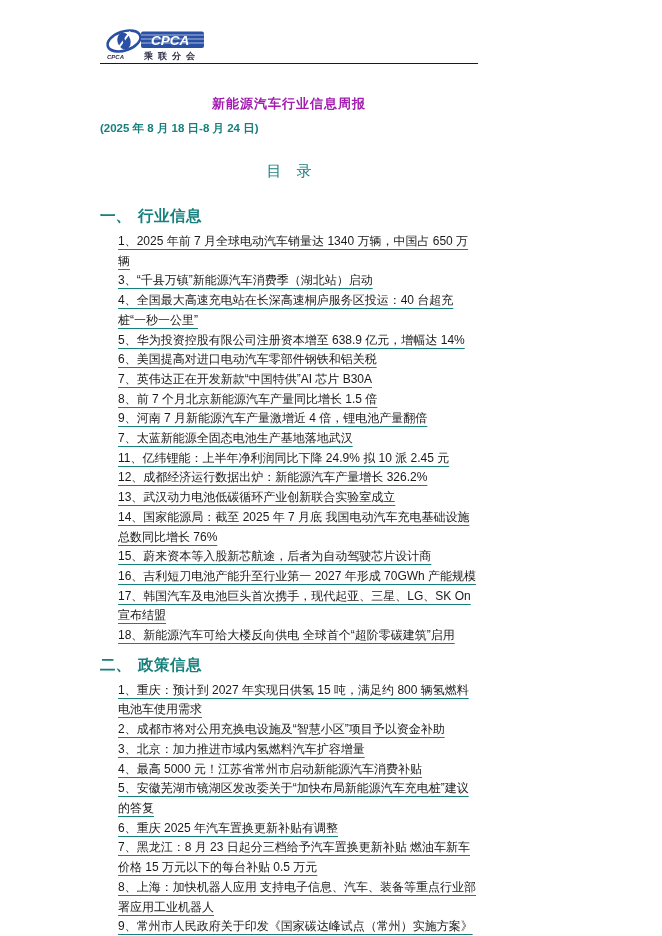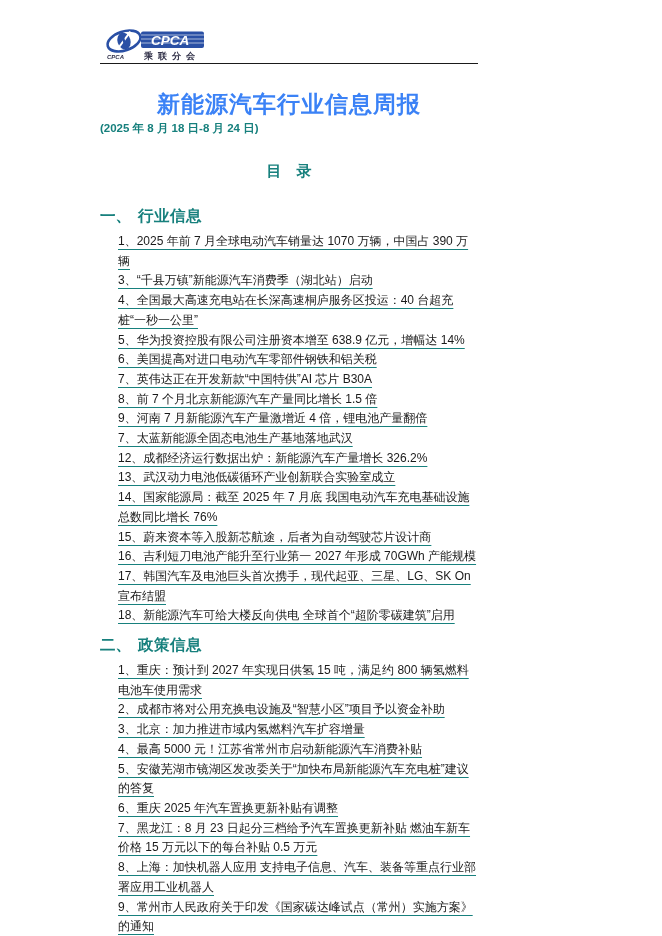--- a/index.html
+++ b/index.html
@@ -18,40 +18,40 @@
   .logo-wrap { margin: 28px 0 0 4px; width: 100px; height: 33px; }
   .header-rule {
     margin-top: 2px;
     border-bottom: 1.6px solid #1a1a1a;
     width: 100%;
   }
   
   .doc-title {
     margin: 26px 0 0 0;
     text-align: center;
-    font-size: 23px;
+    font-size: 13px;
     line-height: 28px;
     font-weight: 700;
-    color: #3b82f6;
+    color: #a21caf;
     letter-spacing: 1px;
   }
   .doc-subtitle {
     margin-top: 2px;
     text-align: left;
     font-size: 11.5px;
     line-height: 16px;
     font-weight: 700;
     color: #17807d;
   }
   .toc-heading {
     margin: 24px 0 0 0;
     text-align: center;
     font-size: 15px;
     line-height: 21px;
-    font-weight: 700;
+    font-weight: 400;
     color: #17807d;
   }
   
   .toc-section { margin-top: 24px; }
   .toc-section + .toc-section { margin-top: 8px; }
   .sec-head {
     display: flex;
     font-size: 15.5px;
     line-height: 22px;
     font-weight: 700;
@@ -113,29 +113,30 @@
   <h1 class="doc-title">新能源汽车行业信息周报</h1>
   <div class="doc-subtitle">(2025 年 8 月 18 日-8 月 24 日)</div>
   <h2 class="toc-heading">目　录</h2>
 
   <section class="toc-section">
     <div class="sec-head">
       <span class="sec-num">一、</span>
       <span class="sec-title">行业信息</span>
     </div>
     <div class="items">
-        <a class="toc-item">1、2025 年前 7 月全球电动汽车销量达 1070 万辆，中国占 390 万辆</a>
+        <a class="toc-item">1、2025 年前 7 月全球电动汽车销量达 1340 万辆，中国占 650 万辆</a>
         <a class="toc-item">3、“千县万镇”新能源汽车消费季（湖北站）启动</a>
         <a class="toc-item">4、全国最大高速充电站在长深高速桐庐服务区投运：40 台超充桩“一秒一公里”</a>
         <a class="toc-item">5、华为投资控股有限公司注册资本增至 638.9 亿元，增幅达 14%</a>
         <a class="toc-item">6、美国提高对进口电动汽车零部件钢铁和铝关税</a>
         <a class="toc-item">7、英伟达正在开发新款“中国特供”AI 芯片 B30A</a>
         <a class="toc-item">8、前 7 个月北京新能源汽车产量同比增长 1.5 倍</a>
         <a class="toc-item">9、河南 7 月新能源汽车产量激增近 4 倍，锂电池产量翻倍</a>
         <a class="toc-item">7、太蓝新能源全固态电池生产基地落地武汉</a>
+        <a class="toc-item">11、亿纬锂能：上半年净利润同比下降 24.9% 拟 10 派 2.45 元</a>
         <a class="toc-item">12、成都经济运行数据出炉：新能源汽车产量增长 326.2%</a>
         <a class="toc-item">13、武汉动力电池低碳循环产业创新联合实验室成立</a>
         <a class="toc-item">14、国家能源局：截至 2025 年 7 月底 我国电动汽车充电基础设施总数同比增长 76%</a>
         <a class="toc-item">15、蔚来资本等入股新芯航途，后者为自动驾驶芯片设计商</a>
         <a class="toc-item">16、吉利短刀电池产能升至行业第一 2027 年形成 70GWh 产能规模</a>
         <a class="toc-item">17、韩国汽车及电池巨头首次携手，现代起亚、三星、LG、SK On 宣布结盟</a>
         <a class="toc-item">18、新能源汽车可给大楼反向供电 全球首个“超阶零碳建筑”启用</a>
       </div>
   </section>
 

